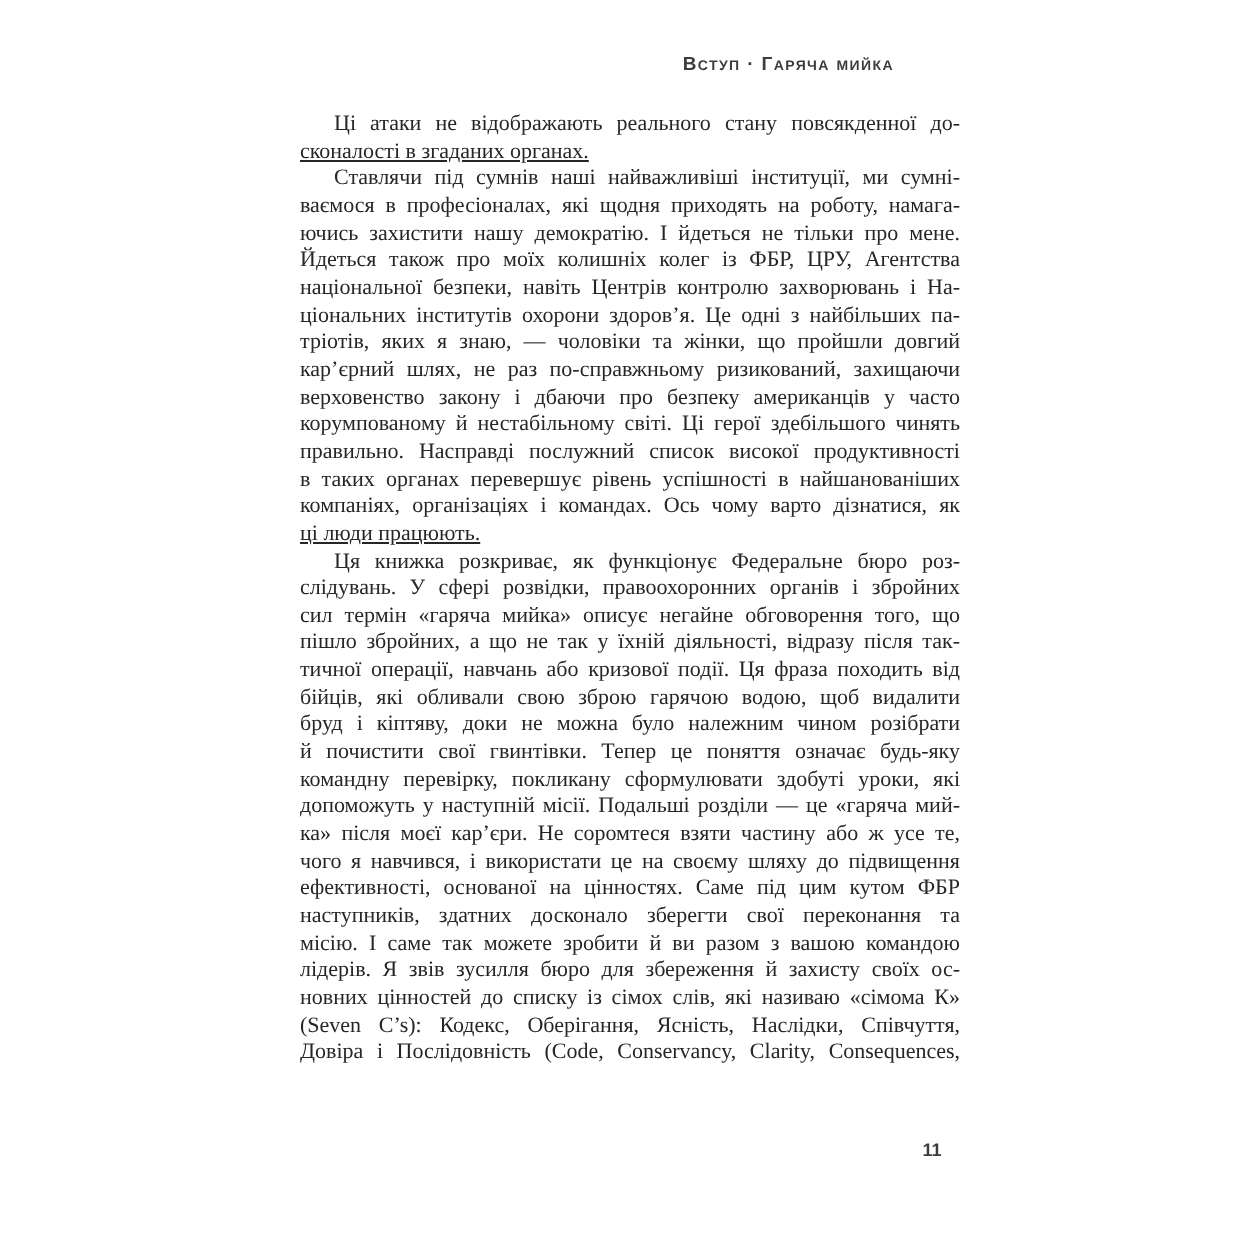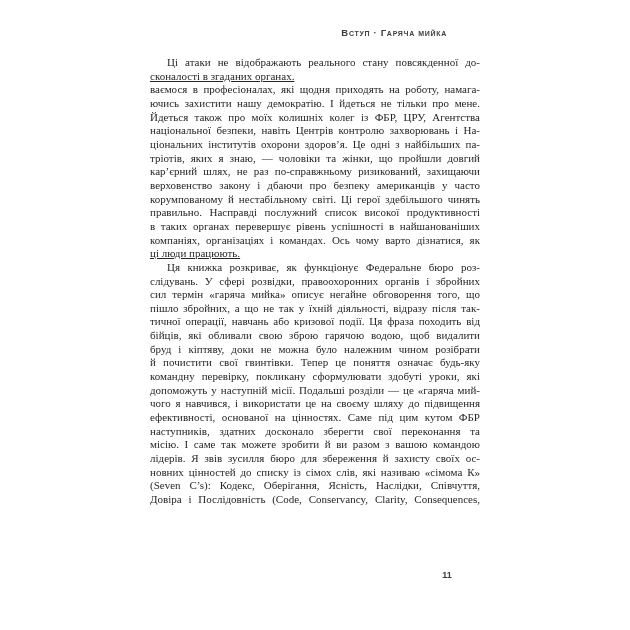--- a/index.html
+++ b/index.html
@@ -48,41 +48,42 @@
   .text-line.para-start {
     text-indent: 17px;
   }
   .text-line.para-end {
     text-align-last: left;
     text-decoration: underline;
   }
   .page-number {
     position: absolute;
     top: 570px;
-    left: 433px;
+    left: 452px;
     width: 28px;
     text-align: center;
     font-family: "Liberation Sans", sans-serif;
     font-size: 9px;
     font-weight: 700;
     color: #3c3c3c;
   }
 </style>
 </head>
 <body>
 
 <div class="book-page">
   <div class="running-head">Вступ · Гаряча мийка</div>
 
   <div class="body-text">
       <div class="paragraph">
         <div class="text-line para-start">Ці атаки не відображають реального стану повсякденної до-</div>
         <div class="text-line para-end">сконалості в згаданих органах.</div>
       </div>
       <div class="paragraph">
+        <div class="text-line para-start">Ставлячи під сумнів наші найважливіші інституції, ми сумні-</div>
         <div class="text-line">ваємося в професіоналах, які щодня приходять на роботу, намага-</div>
         <div class="text-line">ючись захистити нашу демократію. І йдеться не тільки про мене.</div>
         <div class="text-line">Йдеться також про моїх колишніх колег із ФБР, ЦРУ, Агентства</div>
         <div class="text-line">національної безпеки, навіть Центрів контролю захворювань і На-</div>
         <div class="text-line">ціональних інститутів охорони здоров’я. Це одні з найбільших па-</div>
         <div class="text-line">тріотів, яких я знаю, — чоловіки та жінки, що пройшли довгий</div>
         <div class="text-line">кар’єрний шлях, не раз по-справжньому ризикований, захищаючи</div>
         <div class="text-line">верховенство закону і дбаючи про безпеку американців у часто</div>
         <div class="text-line">корумпованому й нестабільному світі. Ці герої здебільшого чинять</div>
         <div class="text-line">правильно. Насправді послужний список високої продуктивності</div>
@@ -94,20 +95,21 @@
         <div class="text-line para-start">Ця книжка розкриває, як функціонує Федеральне бюро роз-</div>
         <div class="text-line">слідувань. У сфері розвідки, правоохоронних органів і збройних</div>
         <div class="text-line">сил термін «гаряча мийка» описує негайне обговорення того, що</div>
         <div class="text-line">пішло збройних, а що не так у їхній діяльності, відразу після так-</div>
         <div class="text-line">тичної операції, навчань або кризової події. Ця фраза походить від</div>
         <div class="text-line">бійців, які обливали свою зброю гарячою водою, щоб видалити</div>
         <div class="text-line">бруд і кіптяву, доки не можна було належним чином розібрати</div>
         <div class="text-line">й почистити свої гвинтівки. Тепер це поняття означає будь-яку</div>
         <div class="text-line">командну перевірку, покликану сформулювати здобуті уроки, які</div>
         <div class="text-line">допоможуть у наступній місії. Подальші розділи — це «гаряча мий-</div>
+        <div class="text-line">ка» після моєї кар’єри. Не соромтеся взяти частину або ж усе те,</div>
         <div class="text-line">чого я навчився, і використати це на своєму шляху до підвищення</div>
         <div class="text-line">ефективності, основаної на цінностях. Саме під цим кутом ФБР</div>
         <div class="text-line">наступників, здатних досконало зберегти свої переконання та</div>
         <div class="text-line">місію. І саме так можете зробити й ви разом з вашою командою</div>
         <div class="text-line">лідерів. Я звів зусилля бюро для збереження й захисту своїх ос-</div>
         <div class="text-line">новних цінностей до списку із сімох слів, які називаю «сімома К»</div>
         <div class="text-line">(Seven C’s): Кодекс, Оберігання, Ясність, Наслідки, Співчуття,</div>
         <div class="text-line">Довіра і Послідовність (Code, Conservancy, Clarity, Consequences,</div>
       </div>
     </div>

